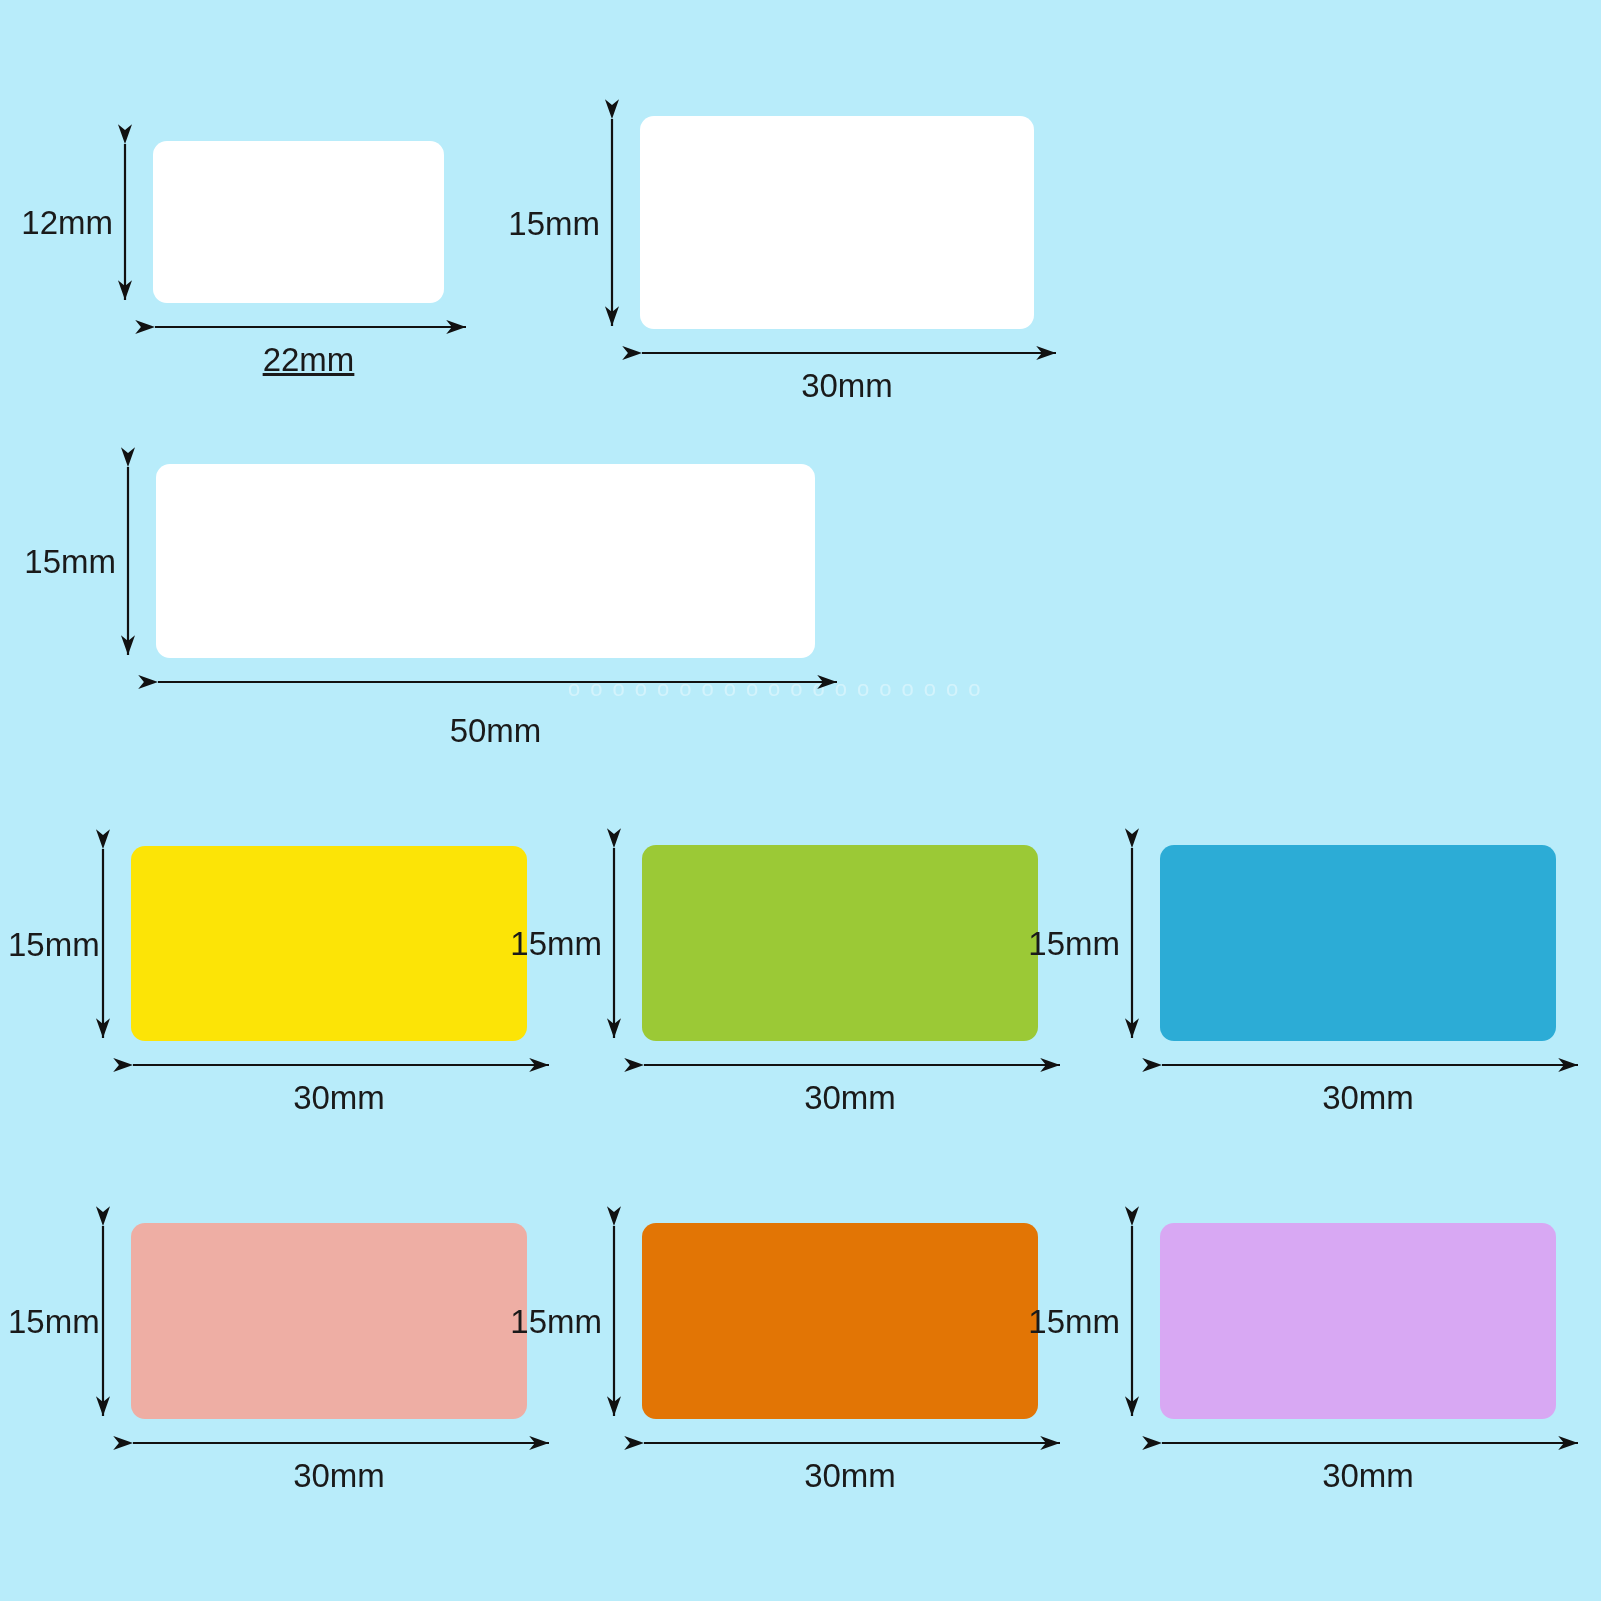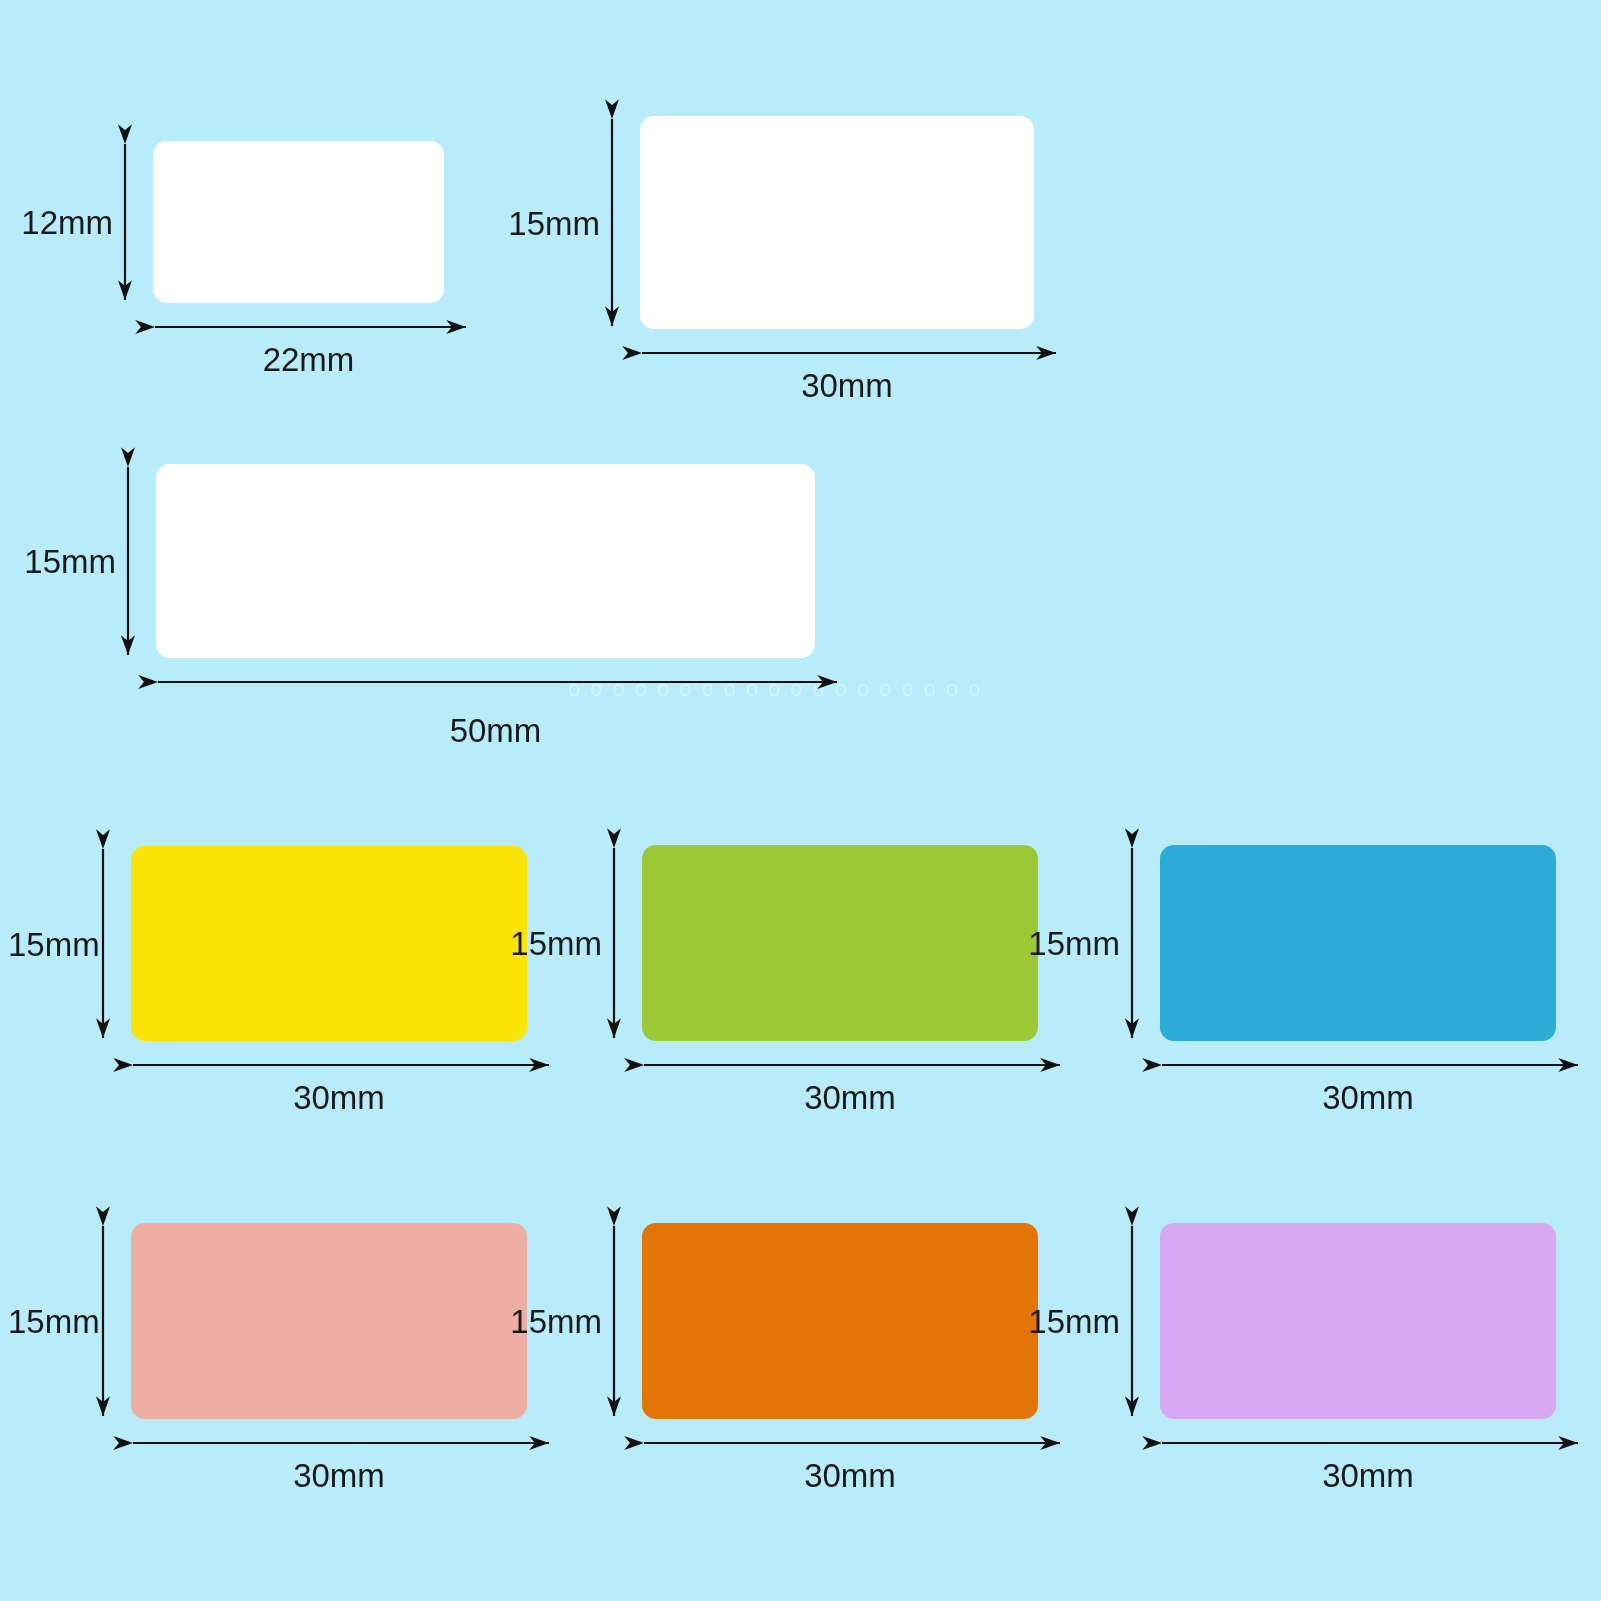--- a/index.html
+++ b/index.html
@@ -65,21 +65,21 @@
   }
 </style>
 </head>
 <body>
 
 <div id="stage">
 
   <div id="labels-layer">
       <div class="label-card" style="left: 145px; top: 141px; width: 291px; height: 162px; background: rgb(255, 255, 255);"></div>
       <div class="dim-text vert" style="top: 222px; left: 0px; width: 105px;">12mm</div>
-      <div class="dim-text horiz" style="left: 300.5px; top: 343px;">22mm</div>
+      <div class="dim-text horiz" style="left: 300.5px; top: 343px; text-decoration: underline;">22mm</div>
       <div class="label-card" style="left: 632px; top: 116px; width: 394px; height: 213px; background: rgb(255, 255, 255);"></div>
       <div class="dim-text vert" style="top: 222.5px; left: 0px; width: 592px;">15mm</div>
       <div class="dim-text horiz" style="left: 839px; top: 369px;">30mm</div>
       <div class="label-card" style="left: 148px; top: 464px; width: 659px; height: 194px; background: rgb(255, 255, 255);"></div>
       <div class="dim-text vert" style="top: 561px; left: 0px; width: 108px;">15mm</div>
       <div class="dim-text horiz" style="left: 487.5px; top: 714px;">50mm</div>
       <div class="label-card" style="left: 123px; top: 846px; width: 396px; height: 195px; background: rgb(252, 228, 6);"></div>
       <div class="dim-text vert" style="top: 943.5px; left: 0px; width: 83px;">15mm</div>
       <div class="dim-text horiz" style="left: 331px; top: 1081px;">30mm</div>
       <div class="label-card" style="left: 634px; top: 845px; width: 396px; height: 196px; background: rgb(155, 201, 54);"></div>

